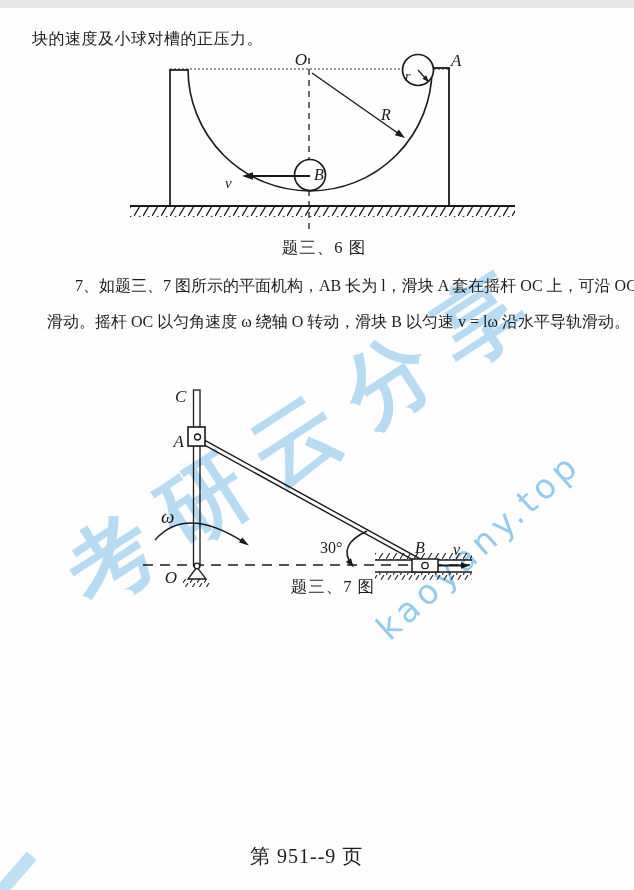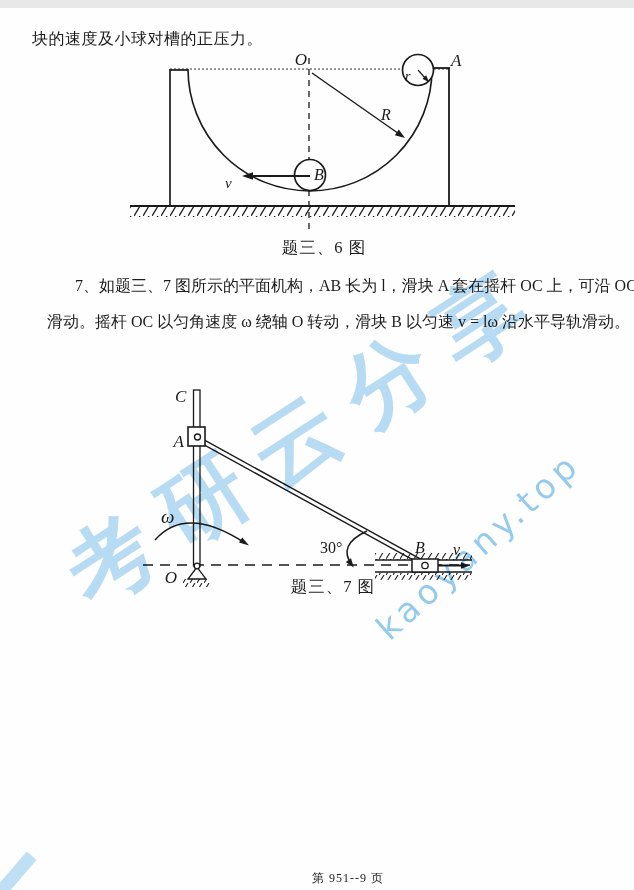--- a/index.html
+++ b/index.html
@@ -10,21 +10,21 @@
   }
   .abs{position:absolute;}
   .nowrap{white-space:nowrap;}
   #intro-line{left:32px;top:21px;font-size:16px;letter-spacing:.5px;}
   #problem7{left:47px;top:260px;width:592px;font-size:16px;line-height:35.5px;}
   #problem7 .pline{white-space:nowrap;}
   #problem7 .pline.indent{padding-left:28px;}
   .fig-caption{font-size:16.5px;letter-spacing:1px;}
   #fig6-caption{left:264px;top:229px;width:120px;text-align:center;}
   #fig7-caption{left:255px;top:568px;width:120px;text-align:right;}
-  #footer-page-number{left:250px;top:862px;width:134px;text-align:right;font-size:12px;letter-spacing:1px;}
+  #footer-page-number{left:250px;top:835px;width:134px;text-align:left;font-size:20px;letter-spacing:1px;}
   svg{position:absolute;overflow:visible;}
   svg text{font-family:"Liberation Serif","DejaVu Serif",serif;font-style:italic;fill:#1a1a1a;}
   svg text.upright{font-style:normal;}
   .stroke{stroke:#1a1a1a;fill:none;}
   .fill-dark{fill:#1a1a1a;stroke:none;}
   
   .wm{pointer-events:none;mix-blend-mode:multiply;}
   #wm-cjk{
     left:52px;top:540px;font-size:86px;letter-spacing:24px;line-height:86px;
     color:rgba(141,199,236,.62);transform:rotate(-33deg);transform-origin:0 0;

